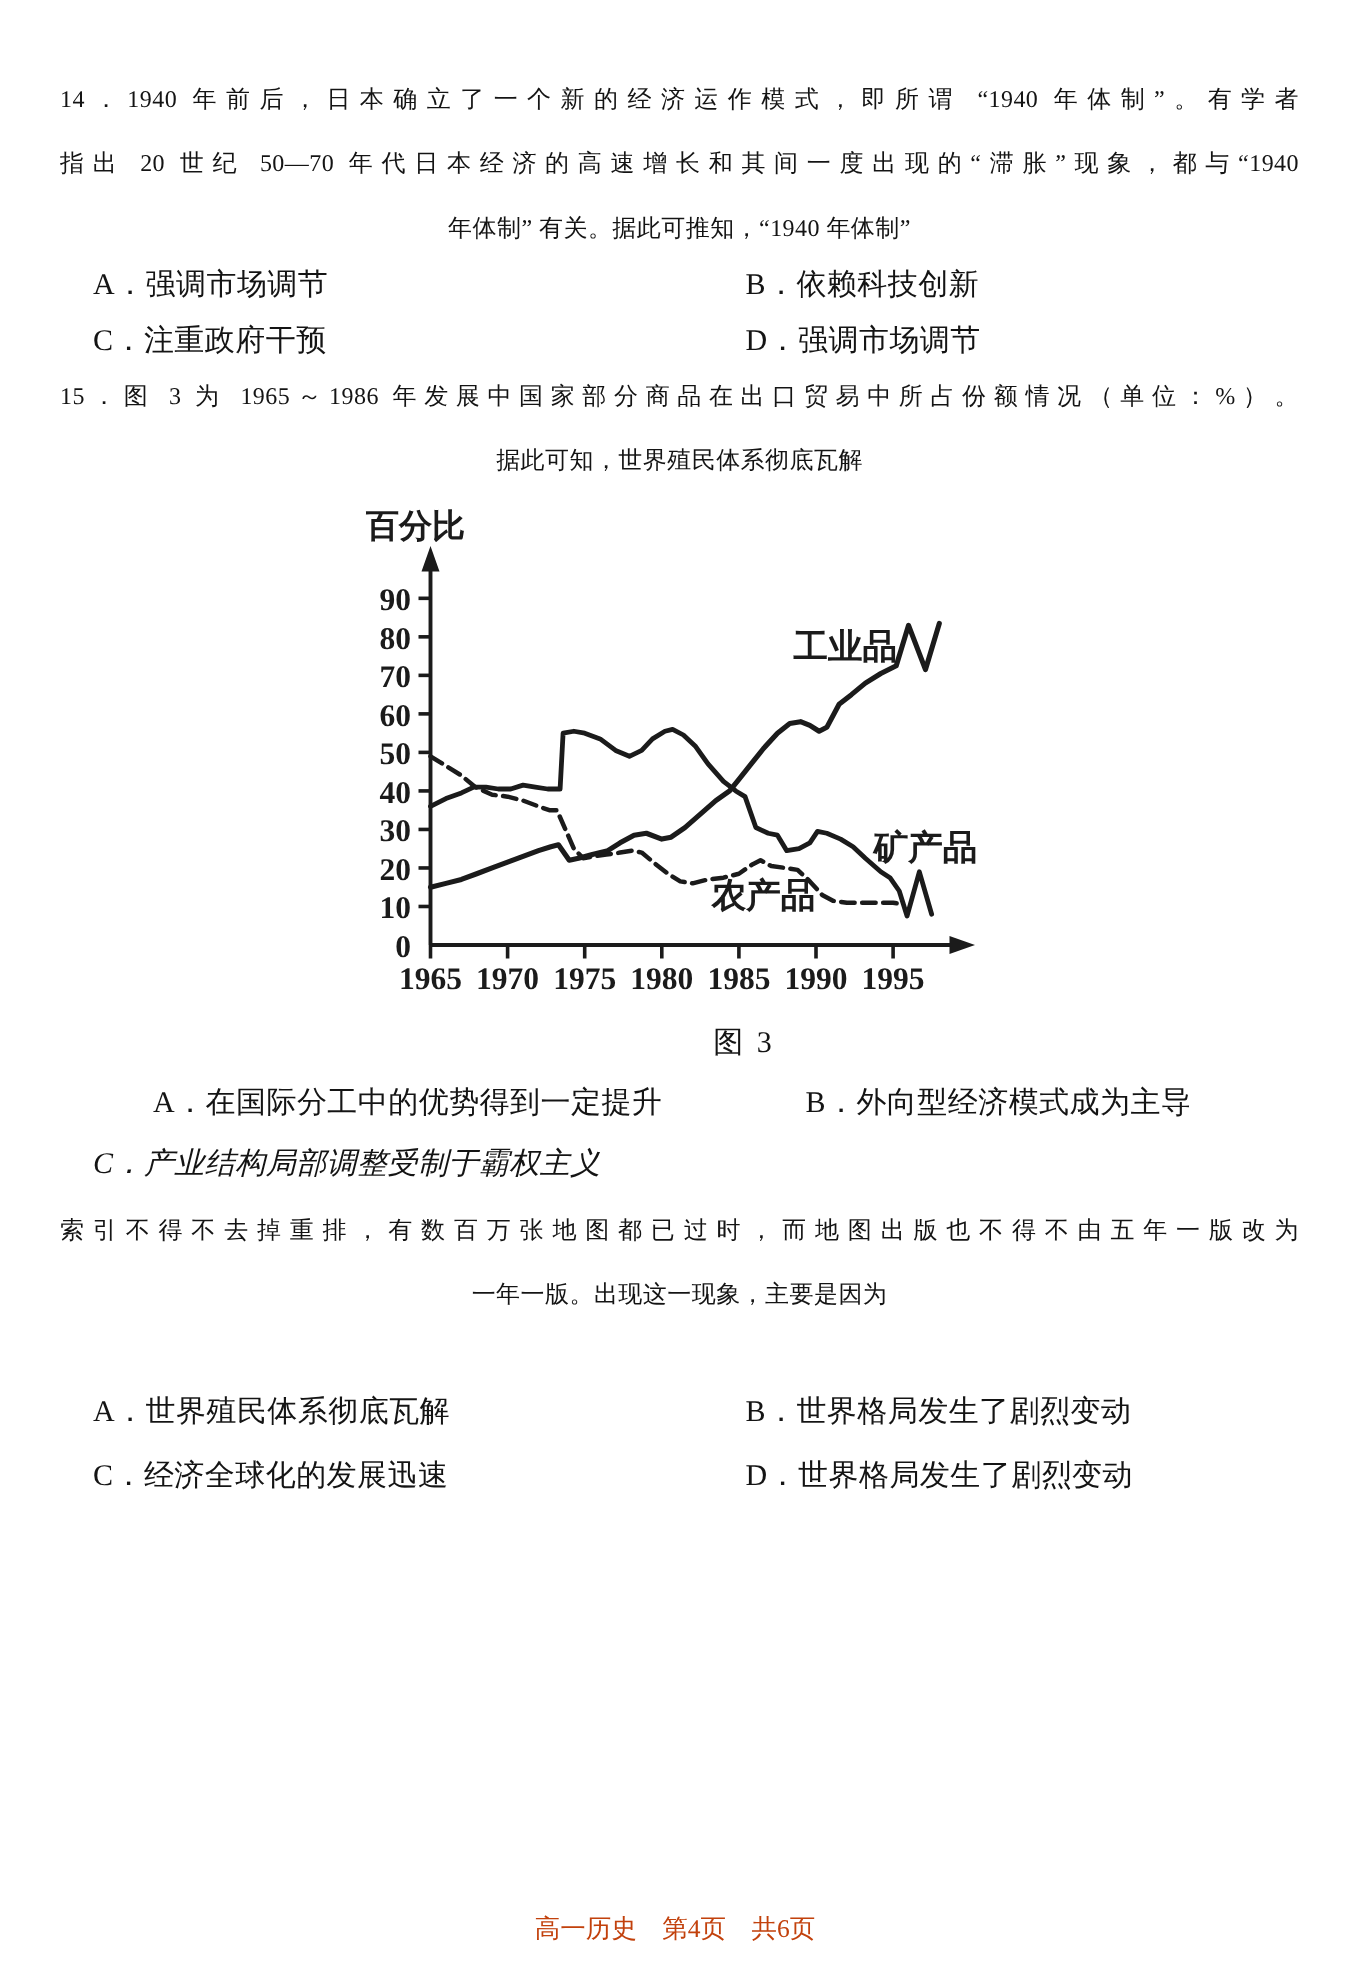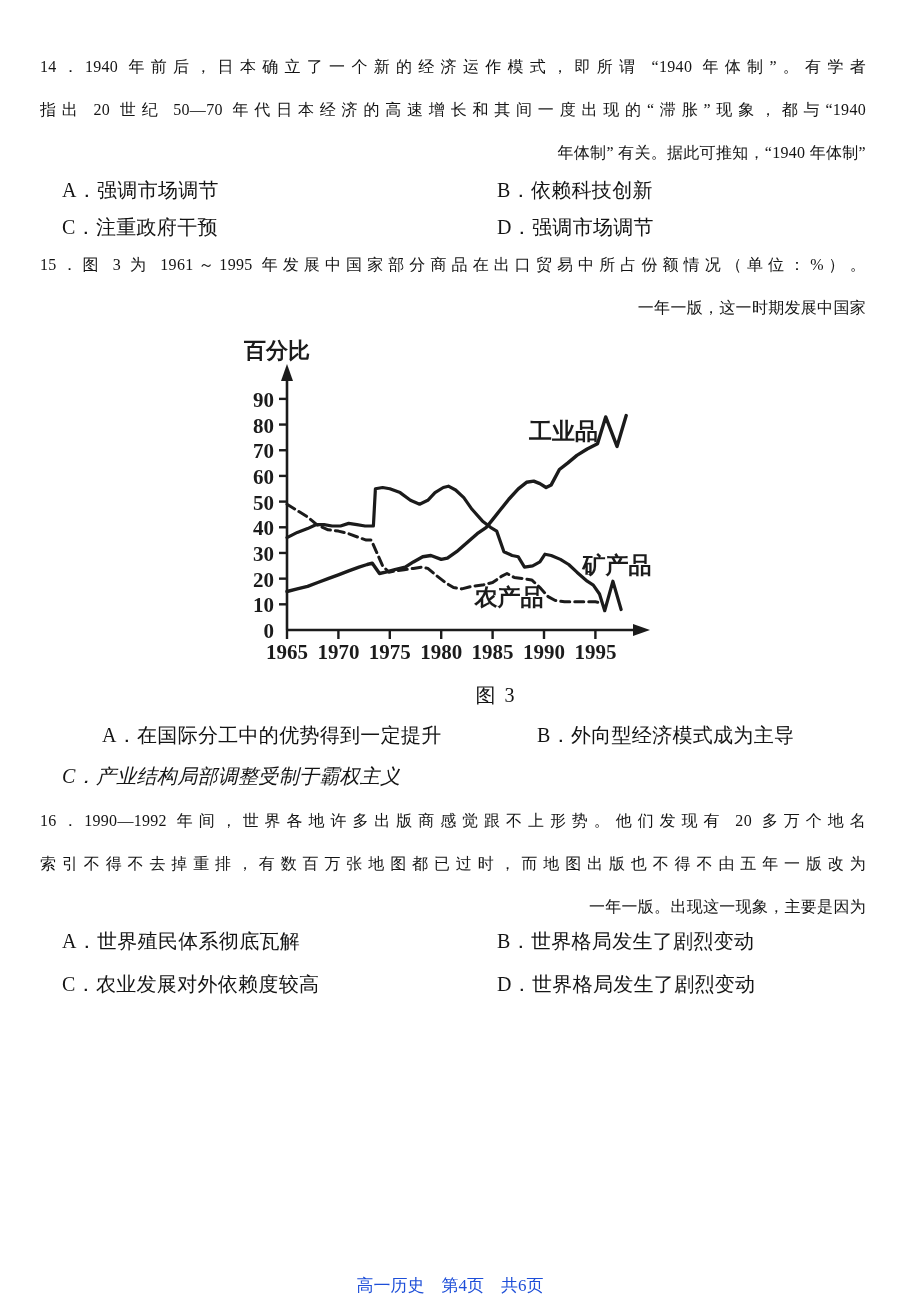--- a/index.html
+++ b/index.html
@@ -10,37 +10,37 @@
     color:#141414;
     font-family:"Liberation Serif","DejaVu Serif",serif;
     overflow:hidden;
   }
   .para{
     position:absolute;left:40px;width:826px;
     font-size:16px;line-height:43px;
     letter-spacing:0.3px;
   }
   .para .fill{text-align:justify;text-align-last:justify;}
-  .para .last{text-align:right;}
+  .para .last{text-align:center;}
   .opt-row{
     position:absolute;left:0;width:900px;height:41px;
     font-size:20px;line-height:41px;letter-spacing:0.3px;
   }
   .opt-a{position:absolute;left:62px;white-space:nowrap;}
   .opt-b{position:absolute;left:497px;white-space:nowrap;}
   #chart{position:absolute;left:230px;top:332px;width:430px;height:330px;}
   #chart svg{display:block;width:430px;height:330px;}
   #chart svg text{font-family:"Liberation Serif","DejaVu Serif",serif;}
   #fig-caption{
     position:absolute;left:10px;top:680px;width:900px;
     text-align:center;font-size:20px;line-height:30px;letter-spacing:2px;padding-left:36px;
   }
   #page-footer{
     position:absolute;left:0;top:1274px;width:900px;
-    text-align:center;font-size:17px;line-height:24px;color:#1d4ed8;
+    text-align:center;font-size:17px;line-height:24px;color:#c2410c;
   }
 </style>
 </head>
 <body>
 
 <div class="page">
 
   <div class="para" style="top:45px;">
     <div class="fill">14．1940 年前后，日本确立了一个新的经济运作模式，即所谓 “1940 年体制”。有学者</div>
     <div class="fill">指出 20 世纪 50—70 年代日本经济的高速增长和其间一度出现的“滞胀”现象，都与“1940</div>
@@ -49,22 +49,22 @@
   <div class="opt-row" style="top:170px;">
     <span class="opt-a">A．强调市场调节</span>
     <span class="opt-b">B．依赖科技创新</span>
   </div>
   <div class="opt-row" style="top:207px;">
     <span class="opt-a">C．注重政府干预</span>
     <span class="opt-b">D．强调市场调节</span>
   </div>
 
   <div class="para" style="top:243px;">
-    <div class="fill">15．图 3 为 1961～1995 年发展中国家部分商品在出口贸易中所占份额情况（单位：%）。</div>
-    <div class="last">一年一版，这一时期发展中国家</div>
+    <div class="fill">15．图 3 为 1965～1986 年发展中国家部分商品在出口贸易中所占份额情况（单位：%）。</div>
+    <div class="last">据此可知，世界殖民体系彻底瓦解</div>
   </div>
 
   <div id="chart">
     <svg id="chart-svg" viewBox="0 0 430 330" xmlns="http://www.w3.org/2000/svg">
         <line x1="57" y1="298" x2="57" y2="46" stroke="#1b1b1b" stroke-width="2.6"></line>
         <line x1="57" y1="298" x2="406" y2="298" stroke="#1b1b1b" stroke-width="2.6"></line>
         <polygon points="57,32 51,49 63,49" fill="#1b1b1b"></polygon>
         <polygon points="420,298 403,292 403,304" fill="#1b1b1b"></polygon>
         <text x="44" y="306" text-anchor="end" font-size="21" font-weight="bold" fill="#1b1b1b">0</text>
         <line x1="49" y1="272.32" x2="57" y2="272.32" stroke="#1b1b1b" stroke-width="2.4"></line>
@@ -112,28 +112,27 @@
 
   <div class="opt-row" style="top:715px;margin-left:40px;">
     <span class="opt-a">A．在国际分工中的优势得到一定提升</span>
     <span class="opt-b">B．外向型经济模式成为主导</span>
   </div>
   <div class="opt-row" style="top:756px;font-style:italic;">
     <span class="opt-a">C．产业结构局部调整受制于霸权主义</span>
   </div>
 
   <div class="para" style="top:799px;">
-    <div class="fill">16．1990—1992 年间，世界各地许多出版商感觉跟不上形势。他们发现有 20 多万个地名</div>
     <div class="fill">索引不得不去掉重排，有数百万张地图都已过时，而地图出版也不得不由五年一版改为</div>
     <div class="last">一年一版。出现这一现象，主要是因为</div>
   </div>
   <div class="opt-row" style="top:921px;">
     <span class="opt-a">A．世界殖民体系彻底瓦解</span>
     <span class="opt-b">B．世界格局发生了剧烈变动</span>
   </div>
   <div class="opt-row" style="top:964px;">
-    <span class="opt-a">C．农业发展对外依赖度较高</span>
+    <span class="opt-a">C．经济全球化的发展迅速</span>
     <span class="opt-b">D．世界格局发生了剧烈变动</span>
   </div>
 
   <div id="page-footer">高一历史　第4页　共6页</div>
 
 </div>
 
 </body></html>

